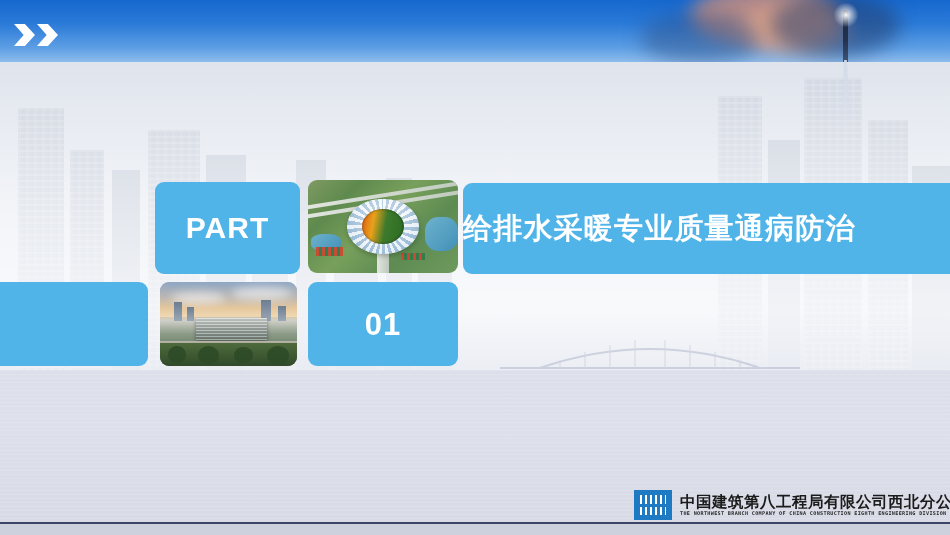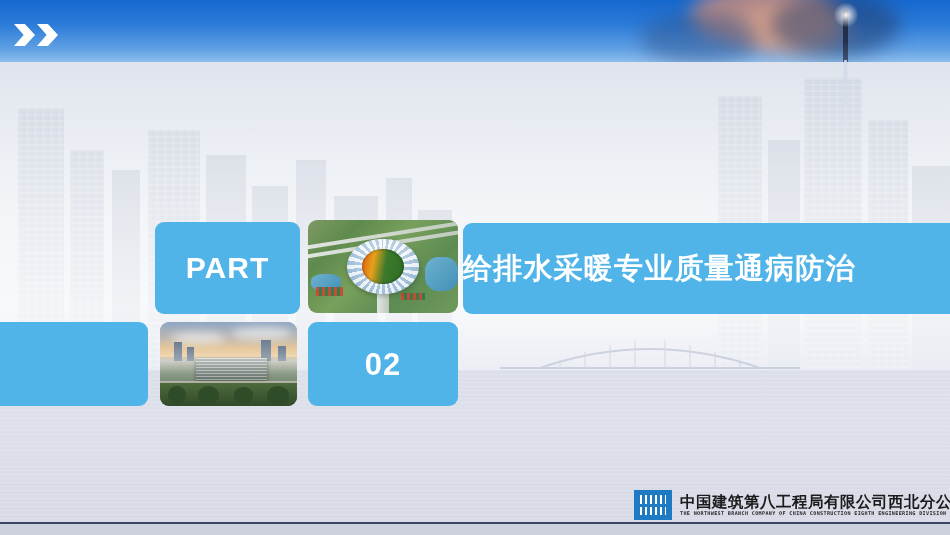--- a/index.html
+++ b/index.html
@@ -107,21 +107,20 @@
     width: 21px; height: 22px;
     background: #ffffff;
     clip-path: polygon(0 0, 52% 0, 100% 50%, 52% 100%, 0 100%, 46% 50%);
   }
 
   
   .card {
     position: absolute;
     border-radius: 9px;
     overflow: hidden;
-    margin-top: 40px;
   }
   .card-blue {
     background: #50b4e9;
     display: flex; align-items: center; justify-content: center;
   }
   .card-blue .card-text {
     color: #ffffff;
     font-weight: 700;
     letter-spacing: 1px;
     line-height: 1;
@@ -359,21 +358,21 @@
       <div class="pc-road"></div>
       <div class="pc-green"></div>
       <div class="pc-tree" style="left:6%;  bottom:4%;  width:13%; height:20%;"></div>
       <div class="pc-tree" style="left:28%; bottom:2%;  width:15%; height:22%;"></div>
       <div class="pc-tree" style="left:54%; bottom:4%;  width:14%; height:19%;"></div>
       <div class="pc-tree" style="left:78%; bottom:1%;  width:16%; height:23%;"></div>
     </div>
   </div>
 
   <div class="card card-blue card-num">
-    <span class="card-text">02</span>
+    <span class="card-text">01</span>
   </div>
 
   <div class="card card-blue card-title">
     <span class="card-text">给排水采暖专业质量通病防治</span>
   </div>
 
   <div class="brand">
     <div class="brand-logo">
       <div class="brand-logo-inner"></div>
     </div>

